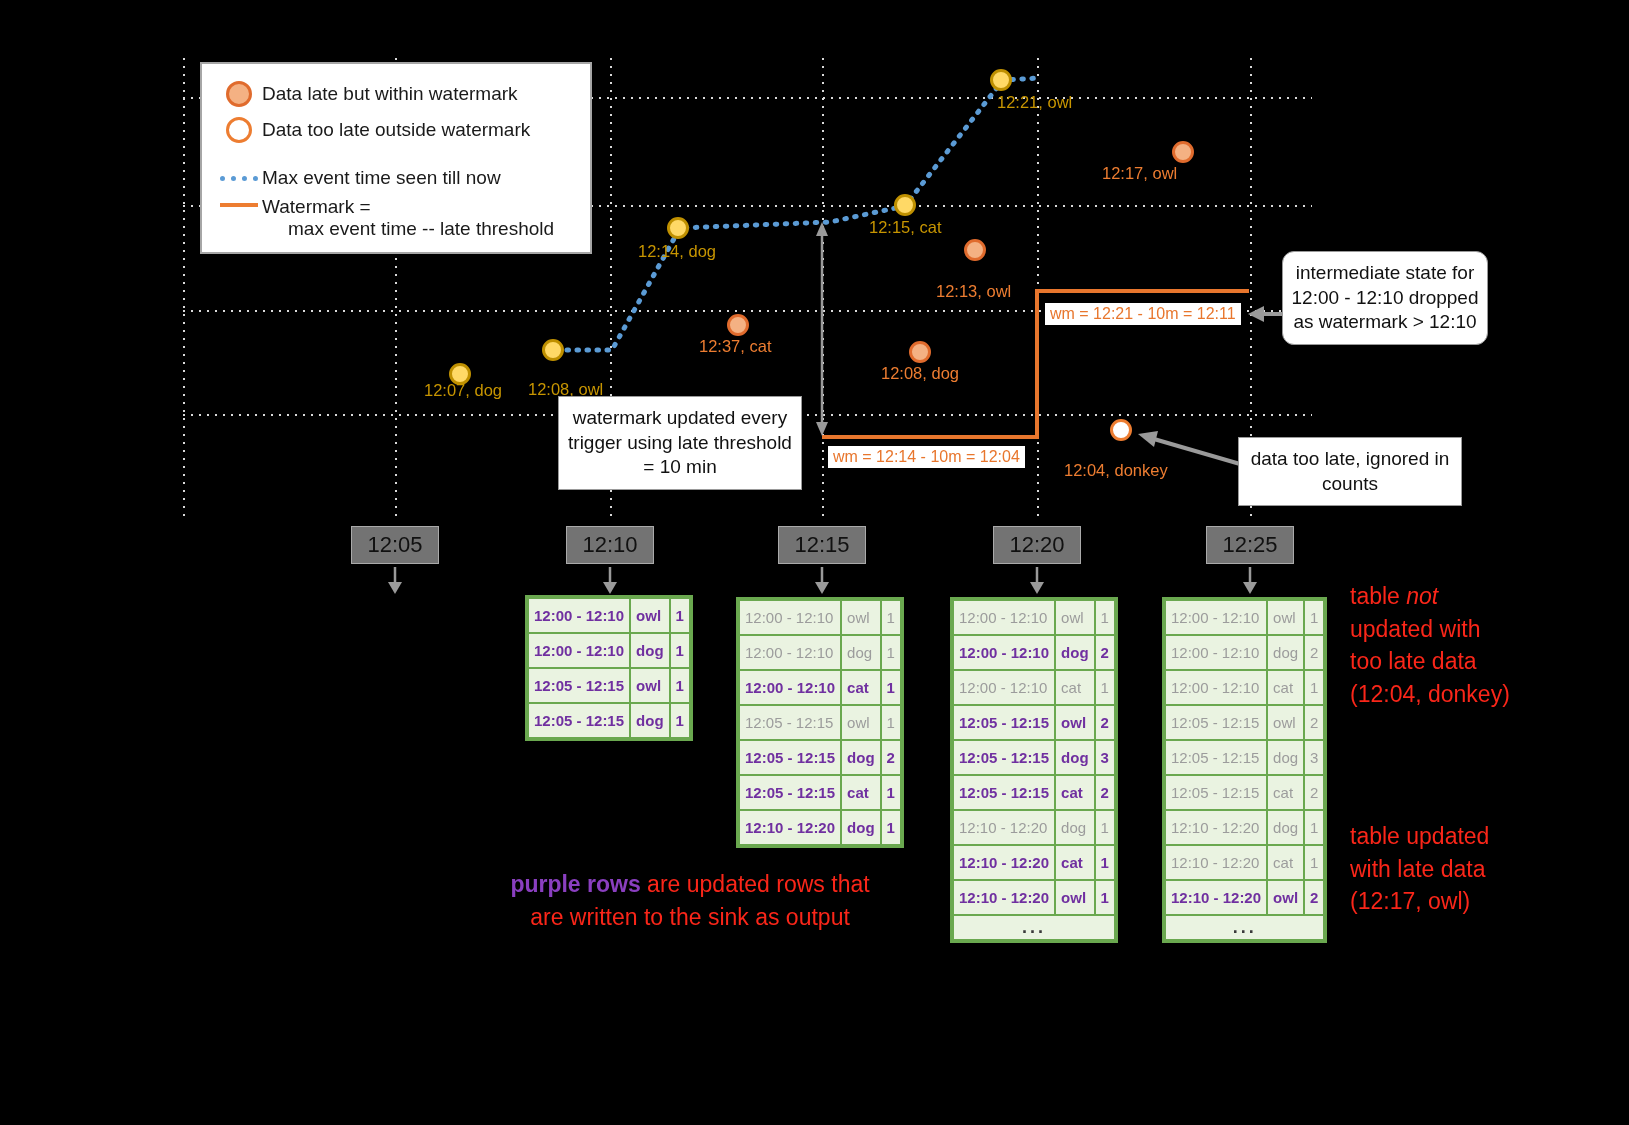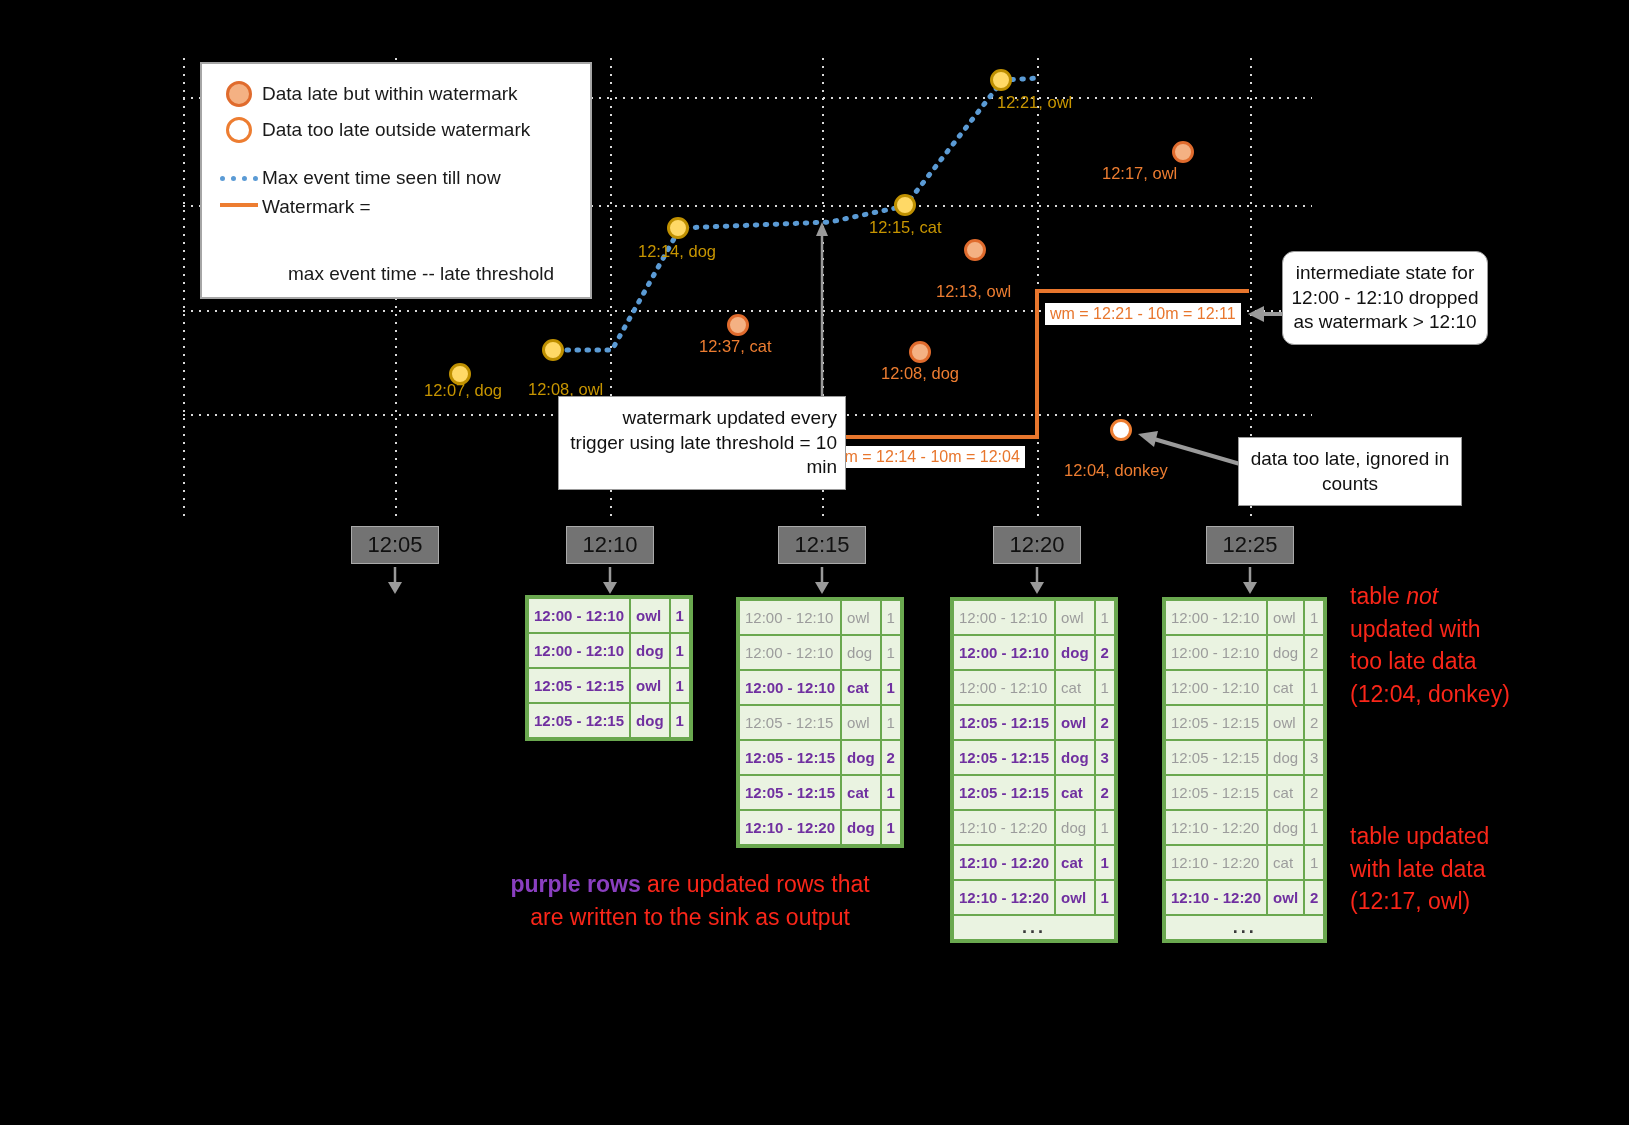--- a/index.html
+++ b/index.html
@@ -34,28 +34,28 @@
   .lg-row{display:flex;align-items:center;height:36px;font-size:19px;}
   .lg-row.gap{margin-top:12px;}
   .lg-row.top{align-items:flex-start;height:auto;}
   .lg-mark{width:46px;display:flex;justify-content:center;align-items:center;flex:none;}
   .mk{width:20px;height:20px;border-radius:50%;box-sizing:content-box;}
   .mk-ontime{background:#ffd966;border:3px solid #bf9000;}
   .mk-late{background:#f4b183;border:3px solid #e06b2d;}
   .mk-toolate{background:#fff;border:3px solid #ed7d31;}
   .mk-blue{width:38px;height:0;border-top:5px dotted #5b9bd5;border-radius:0;}
   .mk-orange{width:38px;height:4px;background:#ed7d31;border-radius:0;}
-  .lg-textcol{display:flex;flex-direction:column;gap:45px;}
+  .lg-textcol{display:flex;flex-direction:column;}
   .lg-indent{margin-left:26px;}
   .lg-mark.mt{margin-top:7px;}
 
   
   .callout{position:absolute;background:#fff;border:1px solid #999;color:#111;
            text-align:center;font-size:19px;line-height:1.3;padding:9px 8px;box-sizing:border-box;}
-  #callout-wm-update{left:558px;top:396px;width:288px;text-align:right;}
+  #callout-wm-update{left:558px;top:396px;width:244px;}
   #callout-state-dropped{left:1282px;top:251px;width:206px;border-radius:12px;}
   #callout-too-late{left:1238px;top:437px;width:224px;}
 
   
   .tick{position:absolute;top:526px;width:88px;height:38px;background:#737373;border:1px solid #aaa;
         box-sizing:border-box;color:#111;font-size:22px;display:flex;align-items:center;justify-content:center;}
 
   
   .tblc{position:absolute;}
   #tbl0{left:525px;top:595px;} #tbl1{left:736px;top:597px;}

